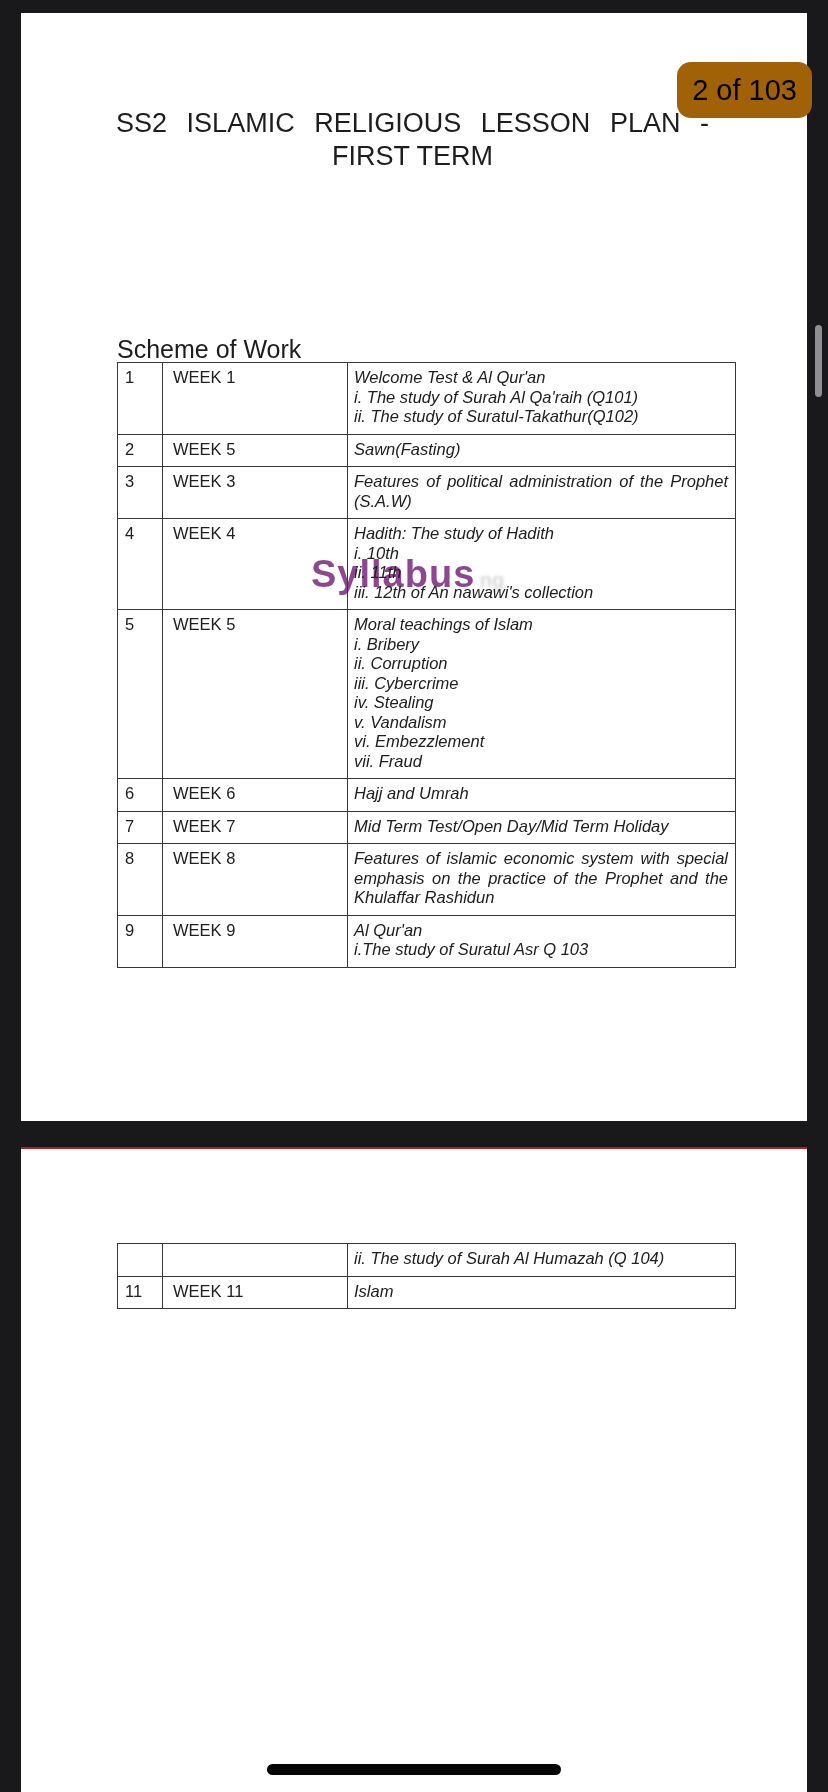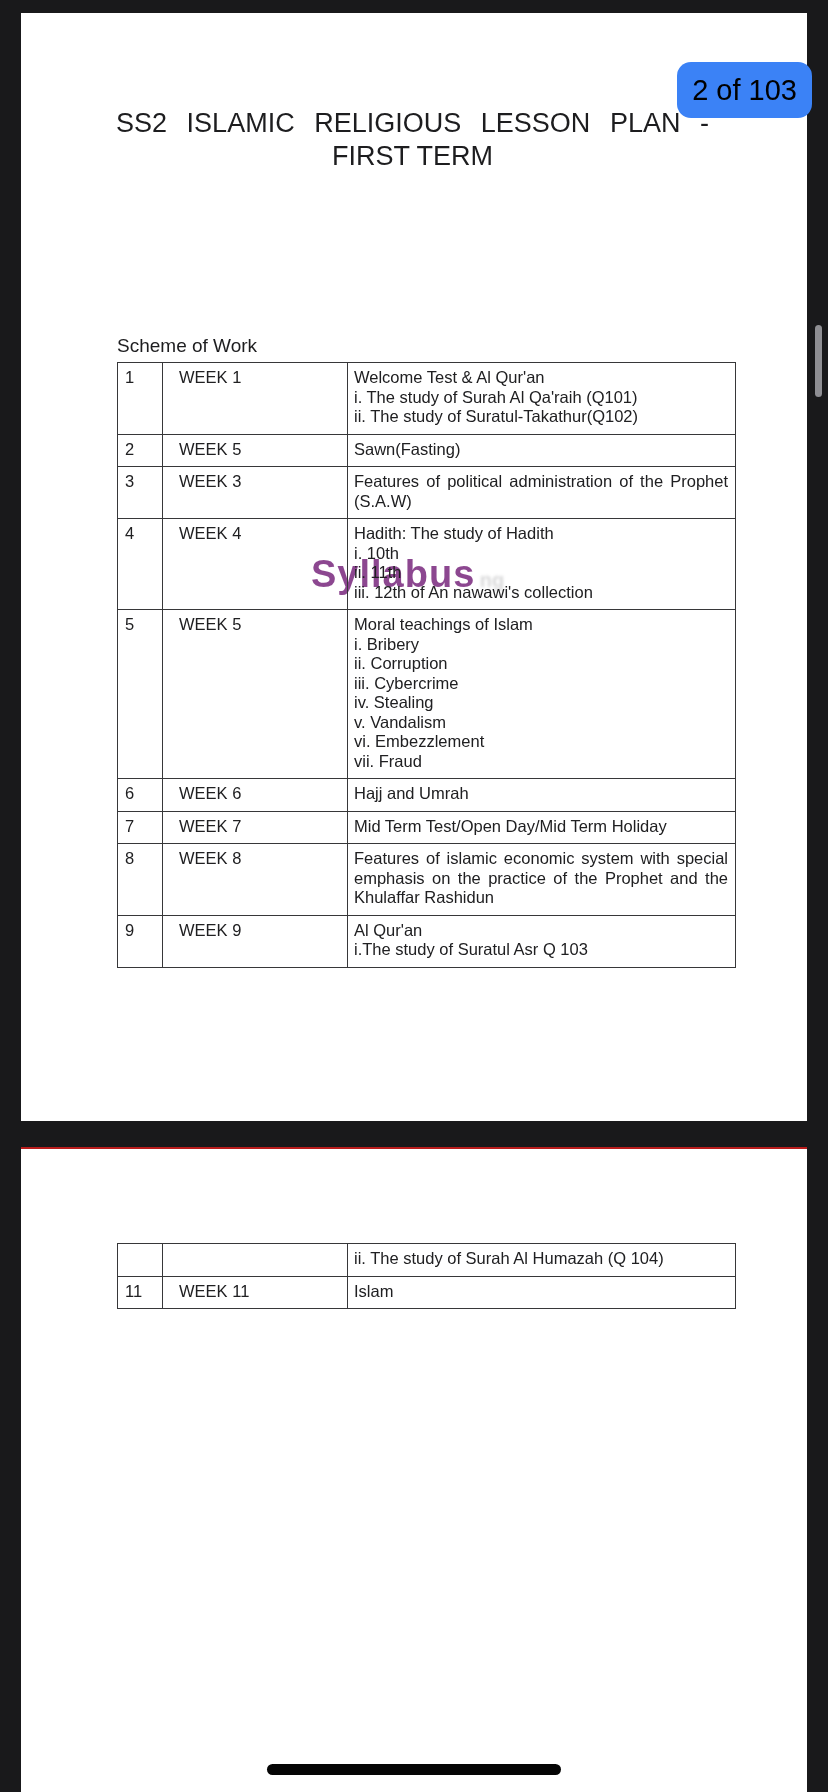--- a/index.html
+++ b/index.html
@@ -26,21 +26,21 @@
   .page-2 { top: 1147px; height: 648px; border-top: 2px solid #b91c1c; }
 
   
   .page-badge {
     position: absolute;
     top: 62px;
     right: 16px;
     height: 56px;
     line-height: 56px;
     padding: 0 15px;
-    background: #3b82f6;
+    background: #a16207;
     border-radius: 14px;
     font-size: 29px;
     color: #000000;
     z-index: 30;
     white-space: nowrap;
   }
 
   
   .doc-title {
     position: absolute;
@@ -52,21 +52,21 @@
     color: #1d1d1f;
   }
   .doc-title .line-1 { text-align: justify; text-align-last: justify; }
   .doc-title .line-2 { text-align: center; }
 
   
   .section-heading {
     position: absolute;
     left: 96px;
     top: 322px;
-    font-size: 19px;
+    font-size: 25px;
     color: #1d1d1f;
   }
 
   
   .watermark {
     position: absolute;
     left: 290px;
     top: 540px;
     z-index: 2;
     white-space: nowrap;
@@ -108,25 +108,26 @@
     vertical-align: top;
     padding: 5px 7px 7px 7px;
     color: #202022;
   }
   .scheme-table th { height: 33px; vertical-align: middle; padding-top: 2px; padding-bottom: 2px; }
   .th-sn { text-align: center; }
   .th-week, .th-topic { text-align: left; padding-left: 10px; }
   .col-sn  { width: 45px; }
   .col-week { width: 185px; }
   .col-topic { width: 388px; }
-  td.cell-week { padding-left: 16px; }
+  td.cell-week { padding-left: 10px; }
   td.cell-topic {
     text-align: justify;
     white-space: pre-line;
     padding-left: 6px;
+    font-style: italic;
   }
 
   
   .scrollbar-thumb {
     position: absolute;
     right: 6px;
     top: 325px;
     width: 7px;
     height: 72px;
     border-radius: 4px;

